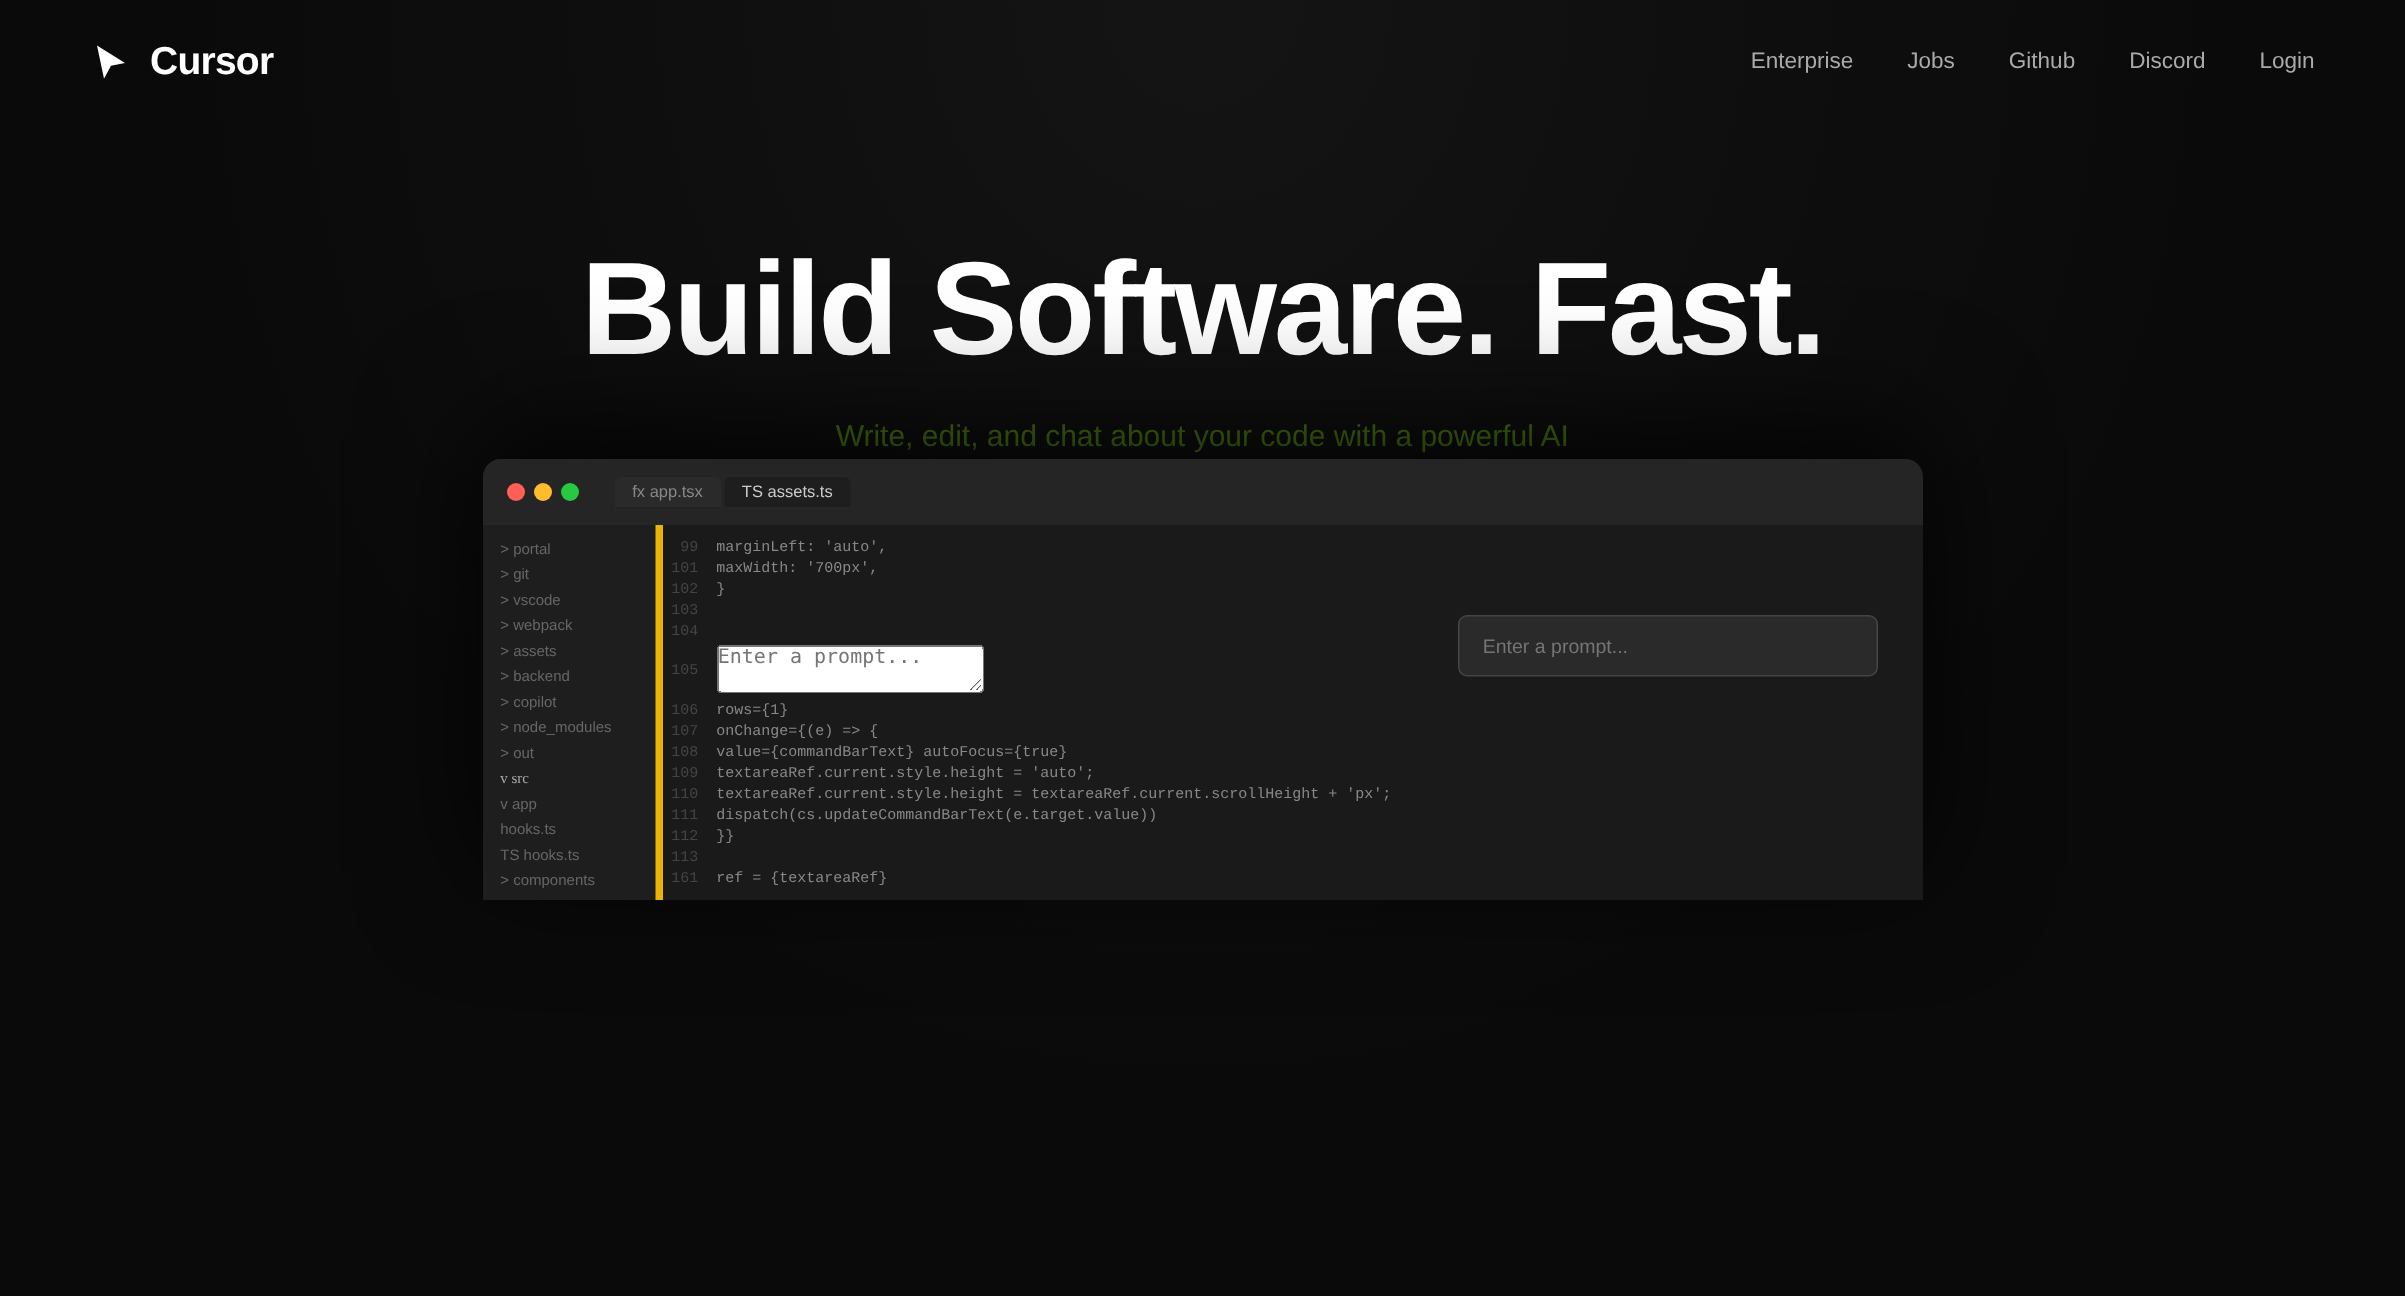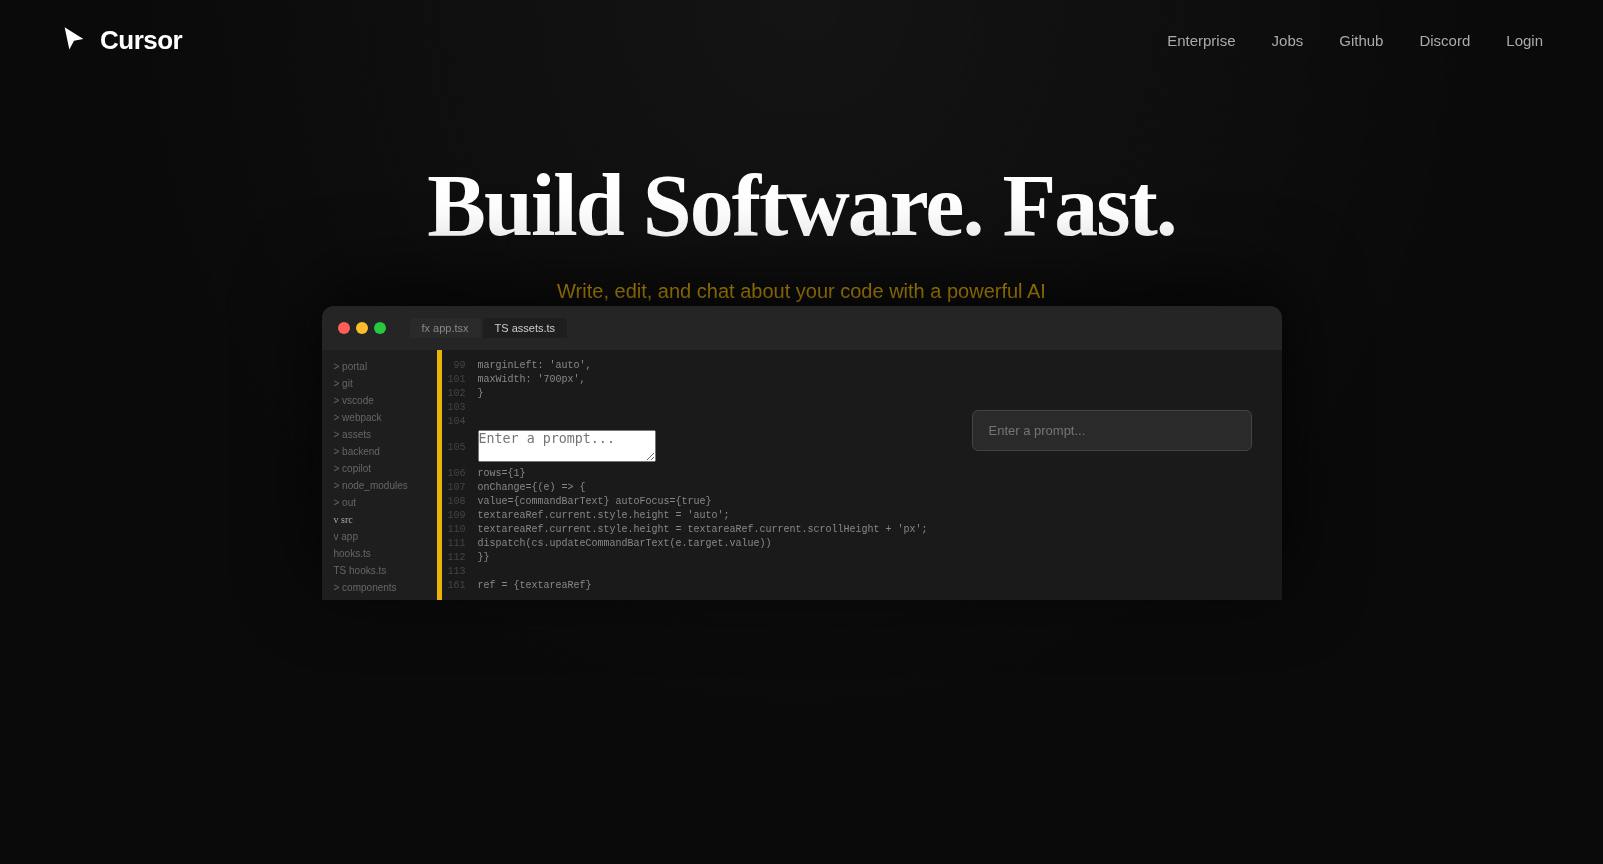--- a/index.html
+++ b/index.html
@@ -27,21 +27,21 @@
       height: 80px;
       display: flex;
       align-items: center;
       justify-content: space-between;
       padding: 0 60px;
       z-index: 10;
     }
 
     .logo-area {
       display: flex;
-      align-items: flex-start;
+      align-items: flex-end;
       gap: 12px;
     }
 
     .logo-icon {
       width: 28px;
       height: 28px;
       color: #ffffff;
     }
 
     .logo-text {
@@ -78,26 +78,25 @@
     }
 
     .hero-title {
       font-size: 88px;
       font-weight: 800;
       color: #ffffff;
       text-align: right;
       letter-spacing: -2px;
       line-height: 1.05;
       margin-bottom: 28px;
-      font-family: Liberation Serif, serif;
     }
 
     .hero-subtitle {
       font-size: 20px;
-      color: #eab308;
+      color: #4d7c0f;
       text-align: right;
       margin-bottom: 50px;
     }
 
     .cta-area {
       display: flex;
       align-items: center;
       gap: 24px;
       margin-bottom: 48px;
     }

